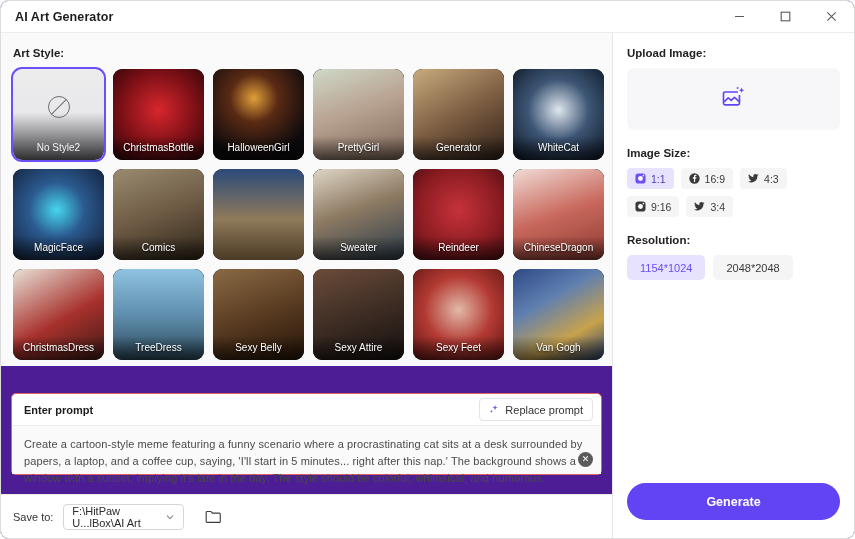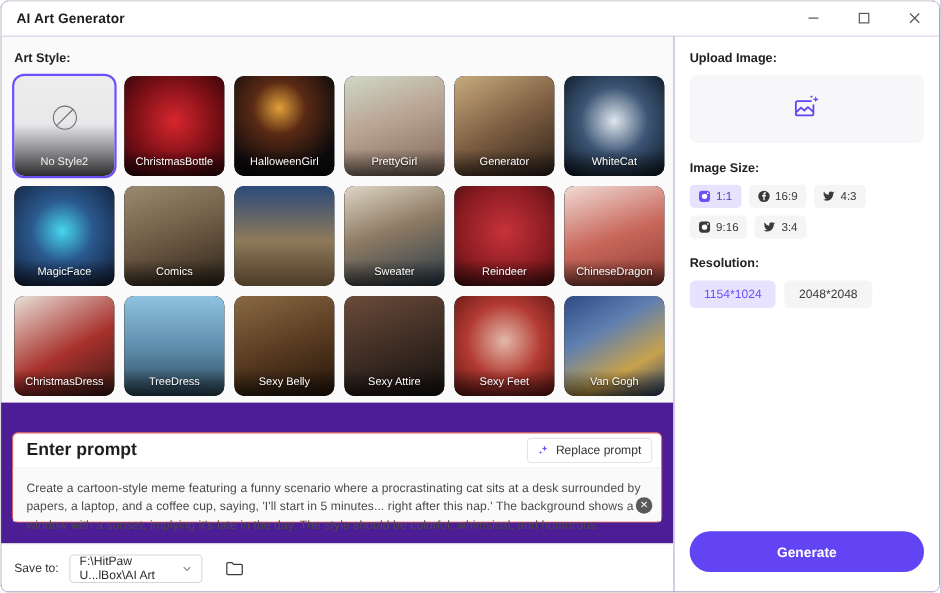--- a/index.html
+++ b/index.html
@@ -114,21 +114,21 @@
     display: flex; flex-direction: column;
     min-height: 0;
     position: relative;
   }
   .prompt-head {
     height: 32px; flex: 0 0 32px;
     display: flex; align-items: center;
     padding: 0 8px 0 12px;
     border-bottom: 1px solid #ededed;
   }
-  .prompt-head-title { font-size: 16px; font-weight: 700; color: #1d1d1f; }
+  .prompt-head-title { font-size: 11px; font-weight: 700; color: #1d1d1f; }
   .replace-btn {
     margin-left: auto;
     display: flex; align-items: center; gap: 5px;
     height: 23px; padding: 0 9px;
     border: 1px solid #e3e3e3; border-radius: 4px;
     background: #fff; font-size: 11px; color: #333; cursor: pointer;
   }
   .replace-btn .spark { color: #6c4ff6; display: flex; }
   .prompt-body {
     flex: 1 1 auto; position: relative;

